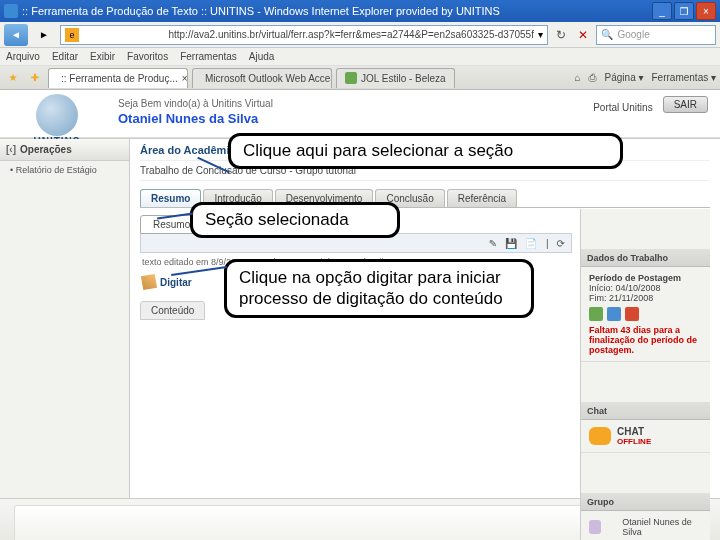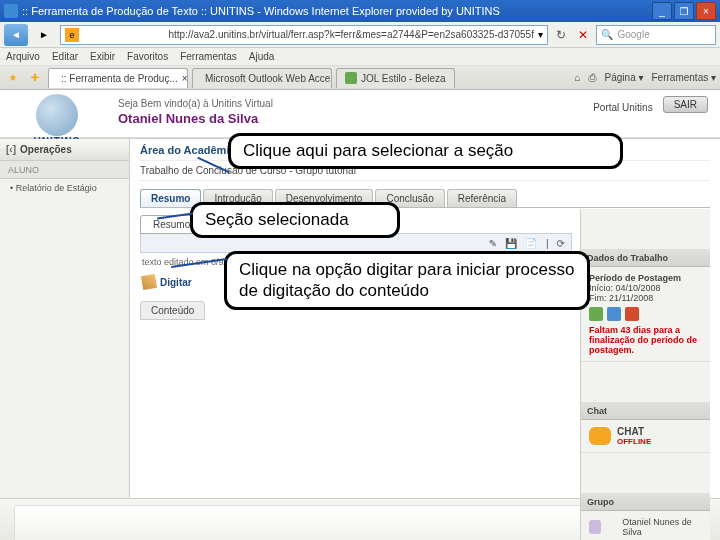--- a/index.html
+++ b/index.html
@@ -32,21 +32,21 @@
   .tab-ico.g { background: #6aa84f; }
   .right-tools { margin-left: auto; display: flex; gap: 8px; font-size: 10px; color: #444; }
   .right-tools span { display:flex; align-items:center; gap:2px; }
   
   .pageheader { height: 48px; background: #fff; border-bottom: 1px solid #ddd; display: flex; align-items: flex-start; padding: 4px 12px; gap: 16px; }
   .logo { width: 90px; display:flex; flex-direction:column; align-items:center; }
   .logo-circle { width: 42px; height: 42px; border-radius: 50%; background: radial-gradient(circle at 35% 35%, #cfe0ef, #7fa8c8); }
   .logo-text { color: #1e4a7a; font-size: 10px; font-weight: bold; letter-spacing:1px; }
   .welcome { flex: 1; padding-top: 4px; }
   .welcome-line { color: #666; font-size: 10px; }
-  .user-name { color: #701a75; font-size: 13px; font-weight: bold; margin-top: 2px; }
+  .user-name { color: #1d4ed8; font-size: 13px; font-weight: bold; margin-top: 2px; }
   .header-right { display: flex; gap: 10px; align-items: flex-end; font-size: 10px; color: #444; padding-top: 2px; }
   .sair { background: linear-gradient(#eee, #ccc); border: 1px solid #999; border-radius: 3px; padding: 2px 10px; font-size: 10px; color: #333; }
   
   .main { display: flex; height: 360px; border-top: 1px solid #ccc; }
   .sidebar { width: 130px; background: #f2f2ee; border-right: 1px solid #ccc; }
   .sidehdr { height: 22px; background: linear-gradient(#f8f8f4, #e0e0dc); border-bottom: 1px solid #ccc; display: flex; align-items: center; padding: 0 6px; color: #444; font-size: 10px; font-weight: bold; }
   .sidehdr .exp { margin-right: 4px; color: #666; }
   .subhdr { height: 18px; background: #e6e6e2; border-bottom: 1px solid #ccc; padding: 0 8px; color: #888; font-size: 9px; display:flex; align-items:center; }
   .sideitem { padding: 4px 10px; color: #555; font-size: 9px; }
   
@@ -169,21 +169,20 @@
     <button class="sair">SAIR</button>
   </div>
 </div>
 
 <div class="main">
   <div class="sidebar">
     <div class="sidehdr">
         <span class="exp">[‹]</span>
         <span>Operações</span>
       </div>
-    <div class="subhdr">ALUNO</div>
     <div class="sideitem">• Relatório de Estágio</div>
   </div>
 
   <div class="content">
     <div class="area-line">Área do Acadêmico</div>
     <div class="crumb">Trabalho de Conclusão de Curso - Grupo tutorial</div>
 
     <div class="sectabs">
       <div class="sectab active">Resumo</div>
       <div class="sectab">Introdução</div>
@@ -249,21 +248,21 @@
     </div>
 
     <div class="callout" style="top:-6px; left:98px; width:395px">
       <span>Clique aqui para selecionar a seção</span>
       <div class="tail" style="left:-35px; top:28px; width:35px; transform:rotate(25deg)"></div>
     </div>
     <div class="callout" style="top:63px; left:60px; width:210px">
       <span>Seção selecionada</span>
       <div class="tail" style="left:-36px; top:10px; width:36px; transform:rotate(-8deg)"></div>
     </div>
-    <div class="callout" style="top:112px; left:94px; width:366px; line-height:1.25">
+    <div class="callout" style="top:120px; left:94px; width:310px; line-height:1.25">
       <span>Clique na opção digitar para iniciar processo de digitação do conteúdo</span>
       <div class="tail" style="left:-56px; top:8px; width:56px; transform:rotate(-8deg)"></div>
     </div>
 
   </div>
 </div>
 
 <div class="footer">
   <div class="footer-inner"></div>
 </div>

